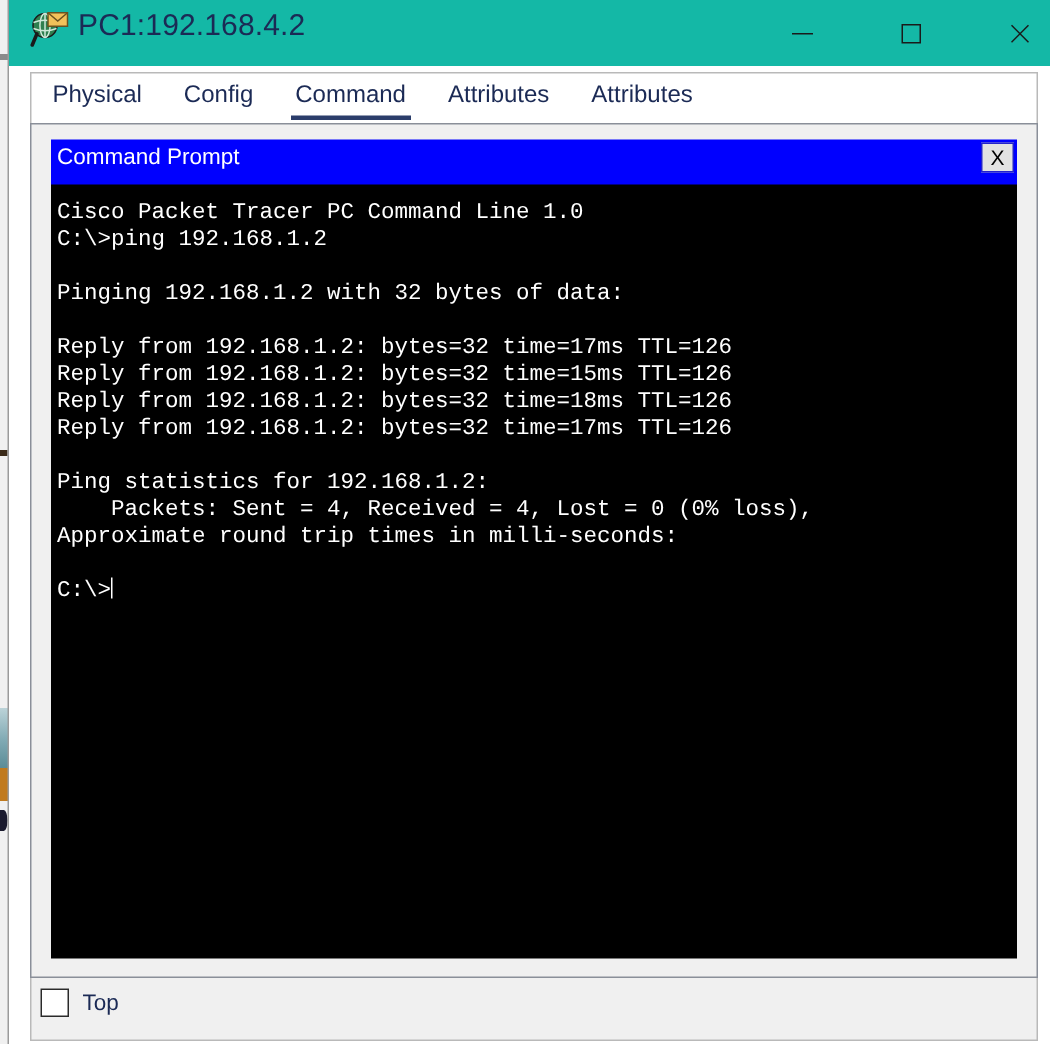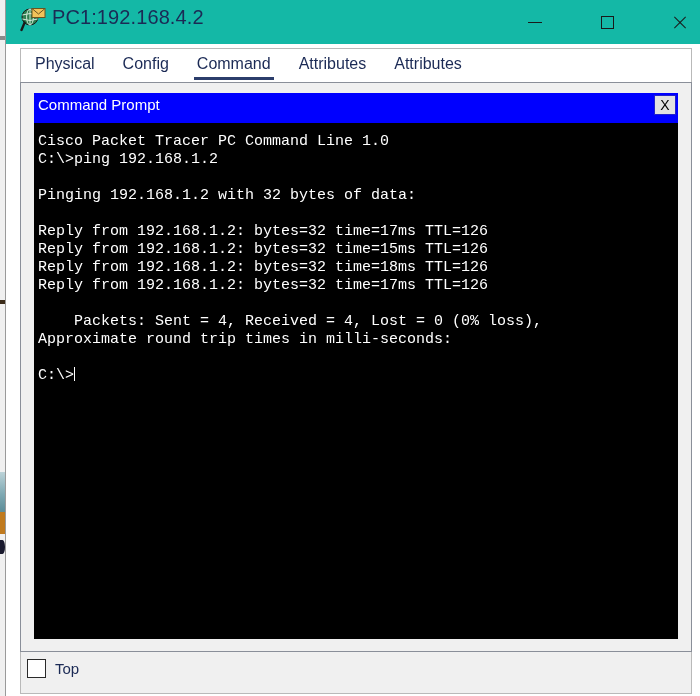--- a/index.html
+++ b/index.html
@@ -304,20 +304,21 @@
           <div class="term-line">Cisco Packet Tracer PC Command Line 1.0</div>
           <div class="term-line">C:\&gt;ping 192.168.1.2</div>
           <div class="term-line blank">&nbsp;</div>
           <div class="term-line">Pinging 192.168.1.2 with 32 bytes of data:</div>
           <div class="term-line blank">&nbsp;</div>
           <div class="term-line">Reply from 192.168.1.2: bytes=32 time=17ms TTL=126</div>
           <div class="term-line">Reply from 192.168.1.2: bytes=32 time=15ms TTL=126</div>
           <div class="term-line">Reply from 192.168.1.2: bytes=32 time=18ms TTL=126</div>
           <div class="term-line">Reply from 192.168.1.2: bytes=32 time=17ms TTL=126</div>
           <div class="term-line blank">&nbsp;</div>
+          <div class="term-line">Ping statistics for 192.168.1.2:</div>
           <div class="term-line">    Packets: Sent = 4, Received = 4, Lost = 0 (0% loss),</div>
           <div class="term-line">Approximate round trip times in milli-seconds:</div>
           <div class="term-line blank">&nbsp;</div>
           <div class="term-line"><span>C:\&gt;</span><span class="caret"></span></div>
         </div>
 
       </div>
     </div>
 
     <div class="bottombar">

